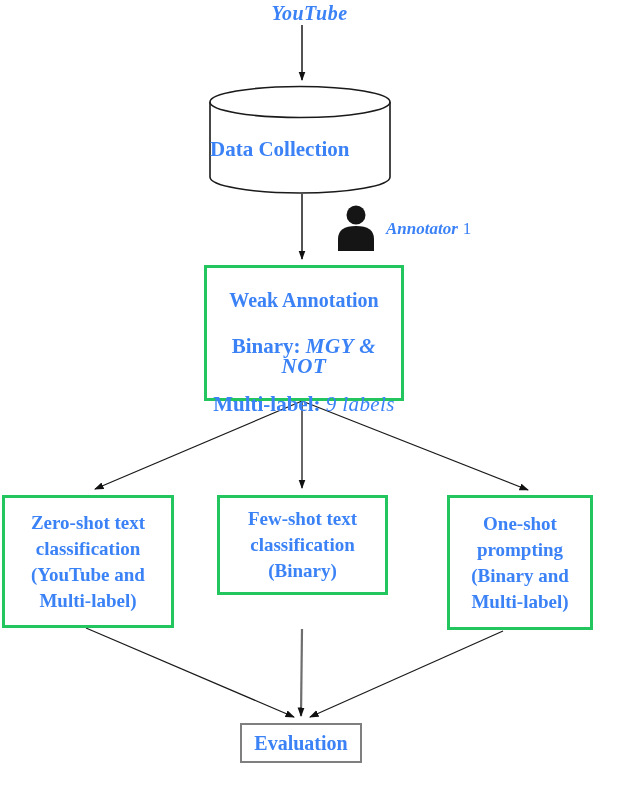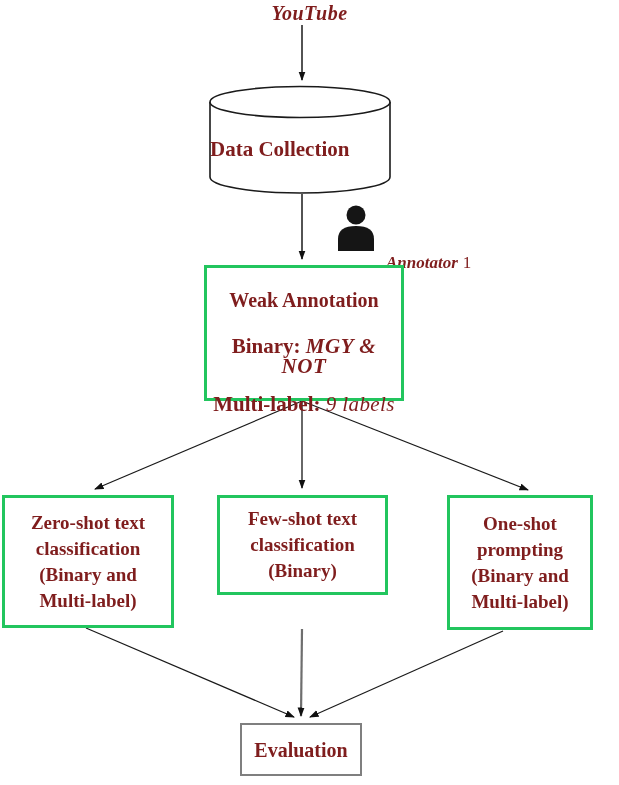--- a/index.html
+++ b/index.html
@@ -1,21 +1,21 @@
 <!DOCTYPE html>
 <html><head>
 <meta charset="utf-8">
 <style>
   html,body{margin:0;padding:0;background:#ffffff;}
   #canvas{
     position:relative;
     width:619px;height:785px;
     background:#ffffff;
     font-family:"Liberation Serif","DejaVu Serif",serif;
-    color:#7f1d1d;
+    color:#3b82f6;
     overflow:hidden;
   }
   .abs{position:absolute;}
   #connector-layer{position:absolute;left:0;top:0;width:619px;height:785px;pointer-events:none;}
 
   
   .source-label{
     left:0;top:2px;width:619px;
     text-align:center;
     font-size:20px;font-weight:700;font-style:italic;
@@ -25,21 +25,21 @@
   
   .cyl-label{
     left:210px;top:137px;width:180px;
     text-align:left;
     font-size:21px;font-weight:700;
   }
 
   
   .annotator-label{
     left:386px;top:219px;
-    font-size:17px;white-space:nowrap;margin-top:34px;
+    font-size:17px;white-space:nowrap;
   }
   .annotator-label .it{font-style:italic;font-weight:700;}
   .annotator-label .num{font-weight:400;margin-left:5px;}
 
   
   .node{
     border:3px solid #22c55e;
     background:#fff;
     box-sizing:border-box;
     display:flex;flex-direction:column;
@@ -60,21 +60,21 @@
   .wa-sub{margin-top:24px;font-size:21px;line-height:20px;}
   .wa-prefix{font-weight:700;}
   .wa-value{font-weight:700;font-style:italic;letter-spacing:.6px;}
   .wa-value-light{font-weight:400;font-style:italic;letter-spacing:.4px;}
 
   .zero-box{left:2px;top:495px;width:172px;height:133px;}
   .few-box{left:217px;top:495px;width:171px;height:100px;}
   .one-box{left:447px;top:495px;width:146px;height:135px;}
 
   .eval-box{
-    left:240px;top:723px;width:122px;height:53px;
+    left:240px;top:723px;width:122px;height:40px;
     border:2px solid #7f7f7f;
   }
   .eval-box .node-label{font-size:20px;line-height:22px;}
 </style>
 </head>
 <body>
 
 <div id="canvas">
 
   <svg id="connector-layer" viewBox="0 0 619 785" xmlns="http://www.w3.org/2000/svg">
@@ -122,21 +122,21 @@
     </div>
     <div class="wa-sub" style="margin-top:18px;">
       <span class="wa-prefix">Multi-label:</span>
       <span class="wa-value-light">9 labels</span>
     </div>
   </div>
 
   <div class="abs node zero-box">
     <div class="node-label">Zero-shot text
 classification
-(Binary and
+(YouTube and
 Multi-label)</div>
   </div>
 
   <div class="abs node few-box">
     <div class="node-label">Few-shot text
 classification
 (Binary)</div>
   </div>
 
   <div class="abs node one-box">

